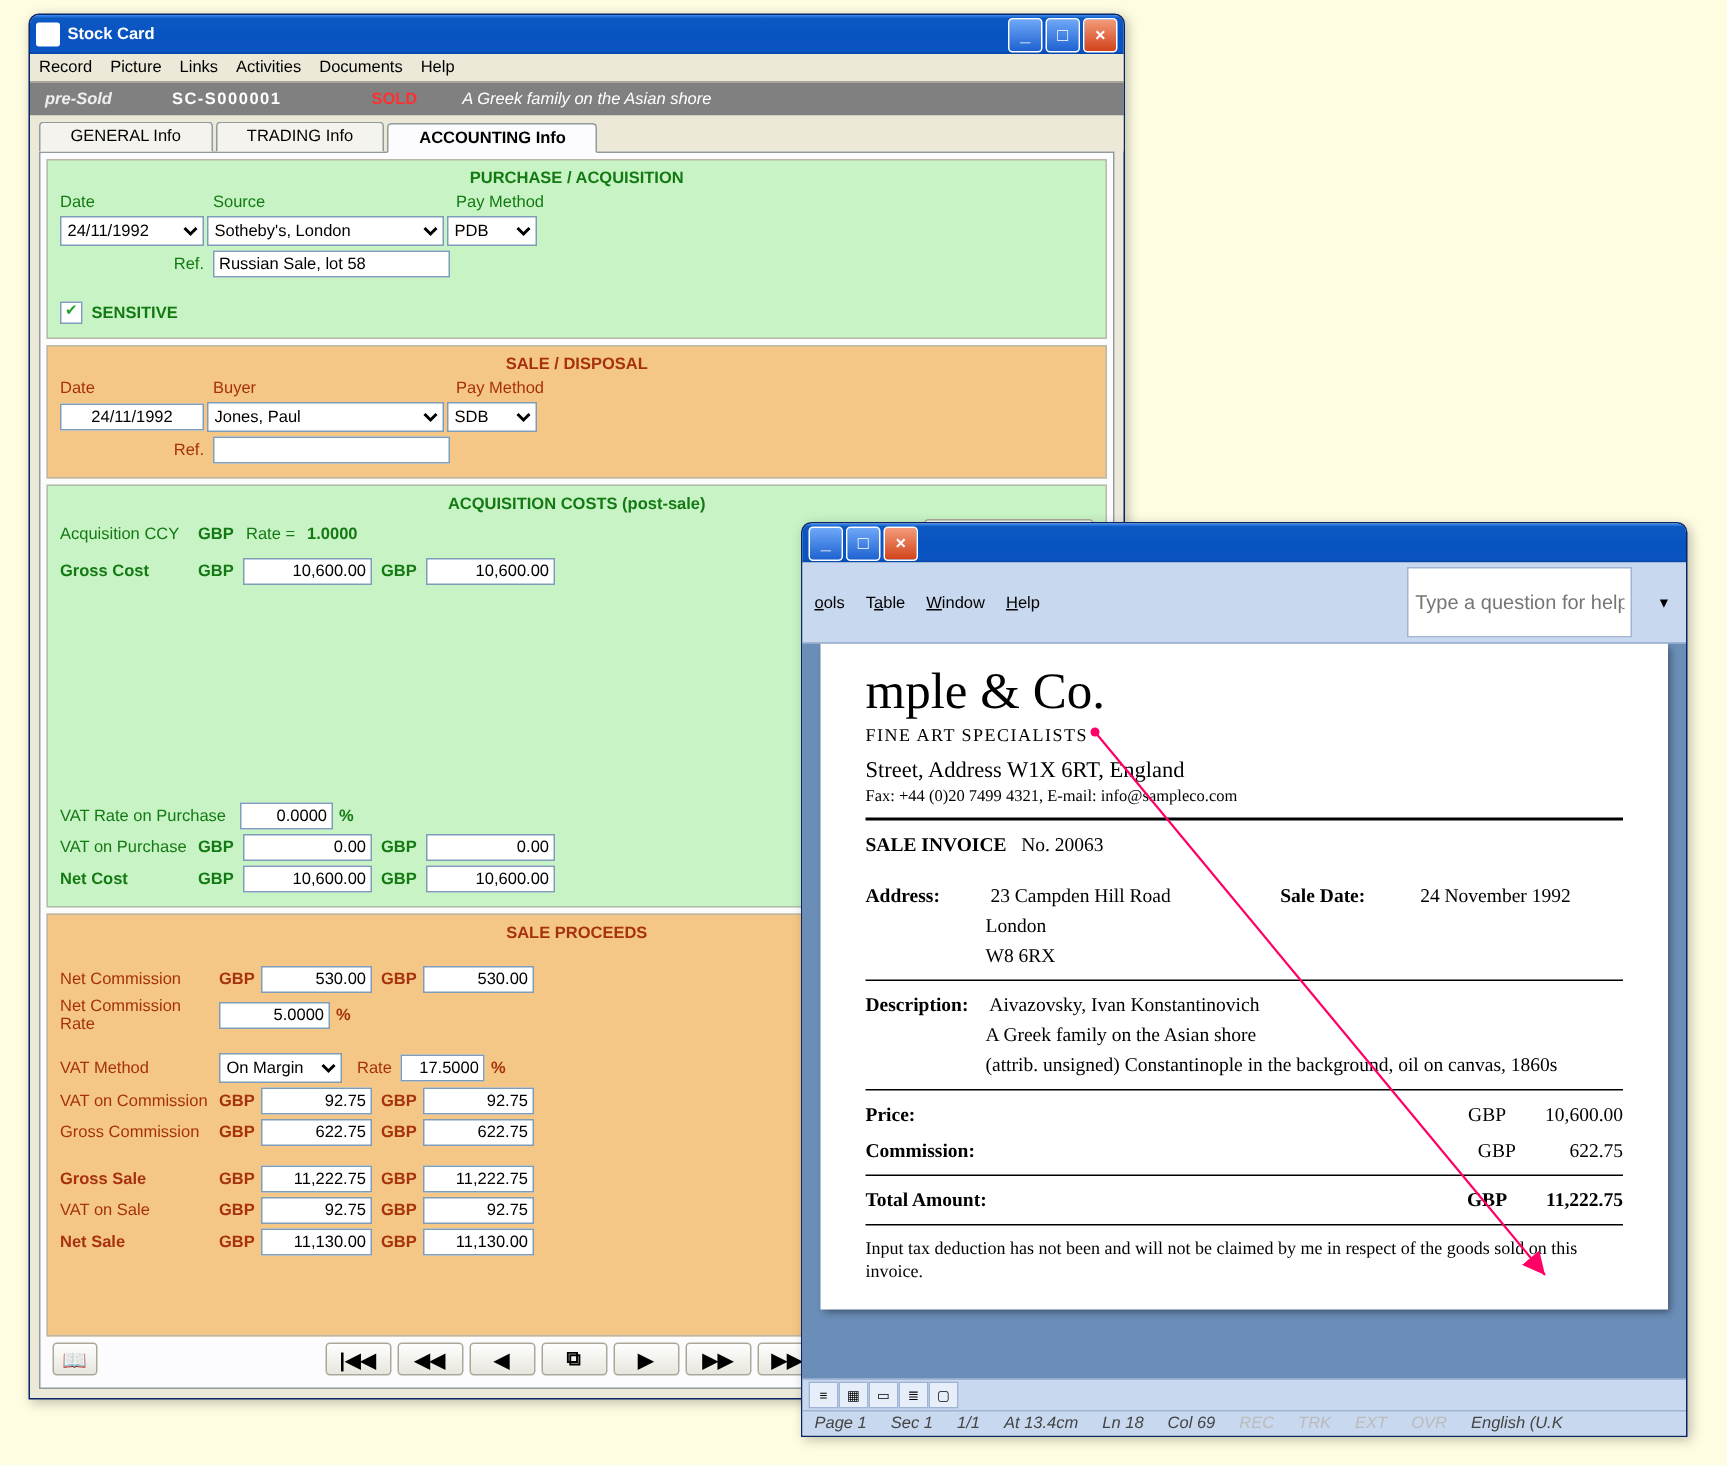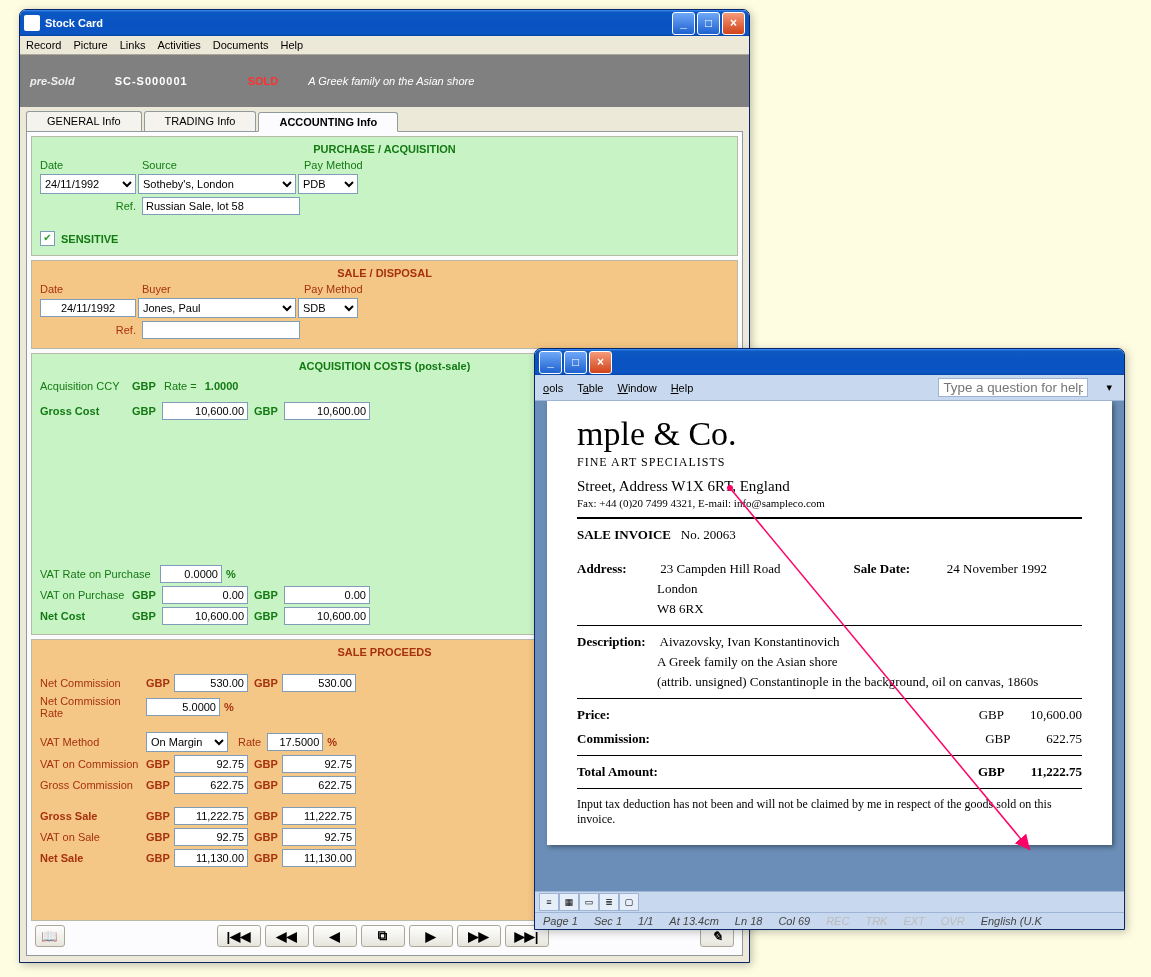--- a/index.html
+++ b/index.html
@@ -7,21 +7,21 @@
   .titlebar{background:linear-gradient(to bottom,#3e90f6 0%,#0d59c2 8%,#0853c2 50%,#0a55c2 92%,#0543a6 100%);color:#fff;height:26px;display:flex;align-items:center;padding:0 4px;border-radius:6px 6px 0 0;font-weight:bold;}
   .title-icon{width:16px;height:16px;background:#fff;border-radius:2px;margin-right:5px;display:inline-block;}
   .title-text{flex:1;}
   .winbtns{display:flex;gap:2px;}
   .winbtn{width:21px;height:21px;border:1px solid #fff;border-radius:3px;display:flex;align-items:center;justify-content:center;font-family:Arial;font-size:12px;font-weight:bold;color:#fff;}
   .winbtn.min{background:linear-gradient(#6fa8f8,#1e62d0);}
   .winbtn.max{background:linear-gradient(#6fa8f8,#1e62d0);}
   .winbtn.cls{background:linear-gradient(#f49b7a,#d1431a);}
   .menubar{background:#ece9d8;padding:3px 6px;display:flex;gap:12px;border-bottom:1px solid #aca899;}
   .menubar span{cursor:default;}
-  .infobar{background:#808080;color:#fff;display:flex;align-items:center;padding:15px 10px;height:22px;font-weight:bold;}
+  .infobar{background:#808080;color:#fff;display:flex;align-items:center;padding:0 10px;height:22px;font-weight:bold;}
   .infobar .pre{font-style:italic;font-weight:bold;color:#eee;}
   .infobar .sc{margin-left:40px;letter-spacing:1px;}
   .infobar .sold{margin-left:60px;color:#ff3030;font-weight:bold;}
   .infobar .desc{margin-left:30px;font-weight:normal;font-style:italic;font-size:11px;}
   .tabs{display:flex;background:#ece9d8;padding:4px 6px 0 6px;}
   .tab{border:1px solid #919b9c;border-bottom:none;background:#f4f3ee;padding:3px 20px;margin-right:2px;border-radius:3px 3px 0 0;cursor:default;}
   .tab.active{background:#fcfcfe;font-weight:bold;border-bottom:1px solid #fcfcfe;position:relative;top:1px;}
   .tabbody{background:#fcfcfe;margin:0 6px 6px 6px;border:1px solid #919b9c;padding:4px;}
   .grid2{display:grid;grid-template-columns:1fr;gap:4px;}
   .panel{border:1px solid #b9b9a8;padding:6px 8px;}
@@ -39,21 +39,21 @@
   select.sel{background:#fff;border:1px solid #7f9db9;height:20px;font-family:inherit;font-size:11px;}
   .btn{background:linear-gradient(#fefefe,#e7e6dd);border:1px solid #aca899;border-radius:3px;padding:1px 8px;height:20px;display:inline-flex;align-items:center;justify-content:center;cursor:default;}
   .chk{display:inline-block;width:13px;height:13px;background:#fff;border:1px solid #7f9db9;text-align:center;line-height:11px;font-size:10px;color:#21a121;margin-right:4px;}
   .navbar{display:flex;gap:4px;padding:4px;align-items:center;}
   .navbar .btn{width:44px;height:22px;font-family:Arial;font-weight:bold;}
   .navbar .spacer{flex:1;}
   .pct{color:#a6320d;font-weight:bold;margin-left:2px;}
   .pctg{color:#137a13;font-weight:bold;margin-left:2px;}
   .wordtoolbar{background:#c8d8ee;display:flex;gap:14px;padding:3px 8px;font-size:11px;border-bottom:1px solid #9db4d4;align-items:center;}
   .wordtoolbar u{text-decoration:underline;}
-  .askbox{margin-left:auto;border:1px solid #9db4d4;background:#fff;padding:1px 4px;color:#999;width:140px;}
+  .askbox{margin-left:auto;border:1px solid #9db4d4;background:#fff;padding:15px 4px;color:#999;width:140px;}
   .docarea{background:#6b8eb8;padding:0 12px;height:490px;overflow:hidden;position:relative;}
   .page{background:#fff;margin:0 auto;padding:14px 30px;box-shadow:2px 2px 5px rgba(0,0,0,.4);font-family:"Times New Roman",serif;font-size:13px;color:#000;}
   .page h1{font-family:"Times New Roman",serif;font-size:34px;font-weight:normal;margin:0;}
   .page .sub{font-size:12px;letter-spacing:1px;margin-top:2px;}
   .page .addr{font-size:15px;margin-top:8px;}
   .page .contact{font-size:11px;margin-top:2px;}
   .page hr{border:none;border-top:1px solid #000;margin:8px 0;}
   .dlbl{display:inline-block;width:80px;font-weight:bold;}
   .dval{display:inline-block;}
   .drow{margin:4px 0;}

